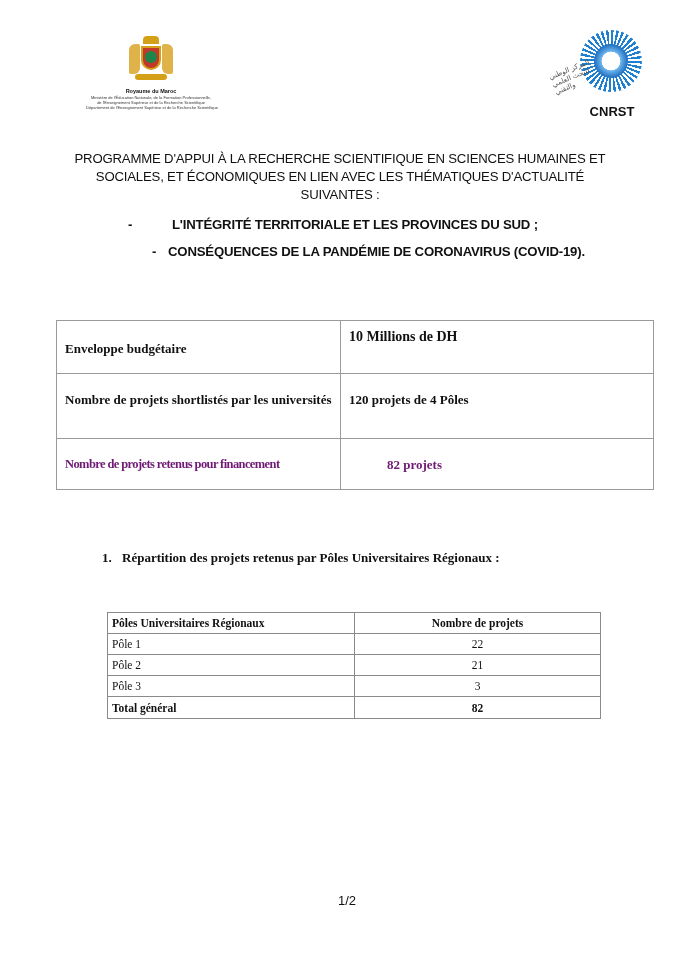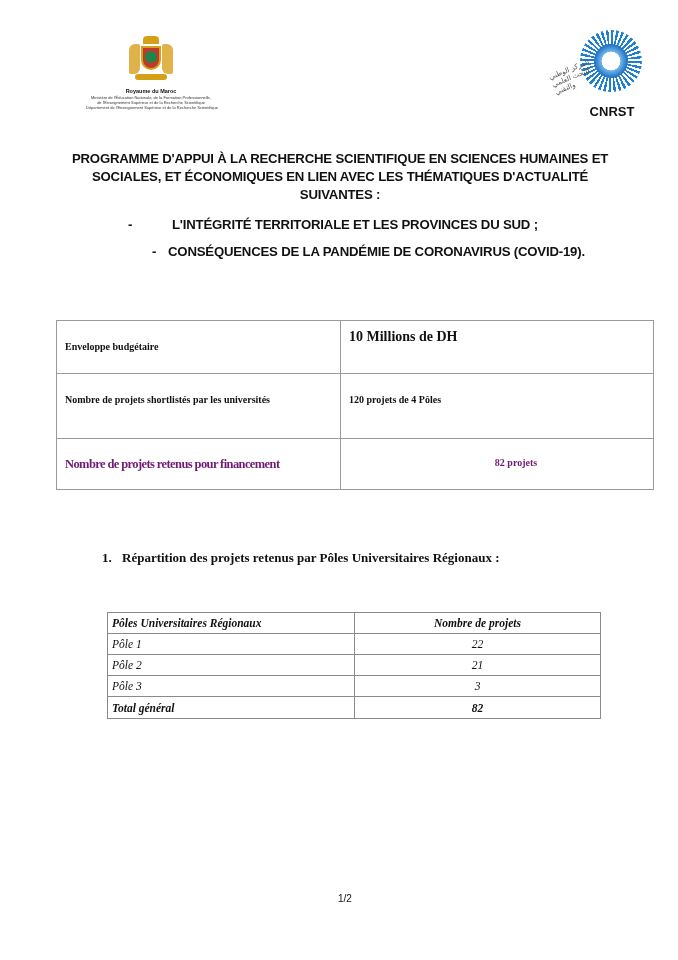--- a/index.html
+++ b/index.html
@@ -21,56 +21,56 @@
     .logo-right { position: absolute; left: 548px; top: 28px; width: 100px; height: 92px; }
     .sun { position: absolute; left: 32px; top: 2px; width: 62px; height: 62px; border-radius: 50%;
       background: repeating-conic-gradient(#1f7fd0 0deg 5deg, #ffffff 5deg 10deg); }
     .sun-inner { position: absolute; left: 14px; top: 14px; width: 34px; height: 34px; border-radius: 50%;
       background: radial-gradient(circle, #ffffff 0 38%, #6fb6ec 40%, #1f6fc0 70%, #1f6fc0 100%); }
     .arabic { position: absolute; left: 0; top: 46px; width: 60px; font-family: "DejaVu Sans", sans-serif; font-size: 7px; color: #555; transform: rotate(-22deg); transform-origin: left top; }
     .cnrst { position: absolute; left: 34px; top: 76px; width: 60px; text-align: center; font-family: "Liberation Sans", sans-serif; font-size: 13px; font-weight: bold; }
 
     
     .title { position: absolute; left: 40px; top: 150px; width: 600px; text-align: center;
-      font-family: "Liberation Sans", sans-serif; font-weight: bold; font-size: 13.2px; line-height: 18px; letter-spacing: -0.2px; }
+      font-family: "Liberation Sans", sans-serif; font-weight: normal; font-size: 13.2px; line-height: 18px; letter-spacing: -0.2px; }
     .bullet-line { position: absolute; font-family: "Liberation Sans", sans-serif; font-weight: bold; font-size: 13.2px; letter-spacing: -0.2px; white-space: nowrap; }
     .bullet-line .dash { display: inline-block; }
     .b1 { left: 128px; top: 217px; }
     .b1 .dash { width: 44px; }
     .b2 { left: 152px; top: 244px; }
     .b2 .dash { width: 16px; }
 
     
     .summary { position: absolute; left: 56px; top: 320px; width: 598px; border-collapse: collapse; }
-    .summary td { border: 1px solid #9a9a9a; vertical-align: top; font-weight: bold; font-size: 10px; padding: 0 8px; }
+    .summary td { border: 1px solid #9a9a9a; vertical-align: top; font-weight: bold; font-size: 13px; padding: 0 8px; }
     .summary td.c1 { width: 284px; }
     .summary td.c2 { border-left: 1px solid #222; }
     .summary tr.r1 td { height: 53px; padding-top: 20px; }
     .summary tr.r1 td.c2 { font-size: 14px; padding-top: 8px; }
     .summary tr.r2 td { height: 65px; padding-top: 18px; line-height: 16px; }
     .summary tr.r3 td { height: 51px; padding-top: 18px; color: #701a75; }
     .summary tr.r3 td.c1 { letter-spacing: -0.6px; font-size: 12.5px; }
-    .summary tr.r3 td.c2 { padding-left: 46px; text-align: center; }
+    .summary tr.r3 td.c2 { padding-left: 46px; }
 
     
     .section { position: absolute; left: 102px; top: 550px; font-weight: bold; font-size: 13px; white-space: nowrap; }
     .section .num { display: inline-block; width: 20px; }
     .section .txt { }
 
     
-    .poles { position: absolute; left: 107px; top: 612px; width: 494px; border-collapse: collapse; font-style: italic; }
+    .poles { position: absolute; left: 107px; top: 612px; width: 494px; border-collapse: collapse; }
     .poles th, .poles td { border: 1px solid #8a8a8a; font-size: 11.5px; height: 21px; padding: 0 4px; }
     .poles th { font-weight: bold; }
     .poles th.h1 { text-align: left; width: 247px; }
     .poles th.h2 { text-align: center; margin-left: 18px; }
     .poles td.n { text-align: center; }
     .poles tr.total td { font-weight: bold; height: 22px; }
     .poles { border: 1.5px solid #666; }
 
-    .page-num { position: absolute; left: 338px; top: 893px; font-family: "Liberation Sans", sans-serif; font-size: 10px; }
+    .page-num { position: absolute; left: 338px; top: 893px; font-family: "Liberation Sans", sans-serif; font-size: 13px; }
   </style>
 </head>
 <body>
 
 <div class="logo-left">
   <div class="coat">
     <div class="lion-l"></div>
       <div class="lion-r"></div>
     <div class="crown"></div>
     <div class="shield"></div>

